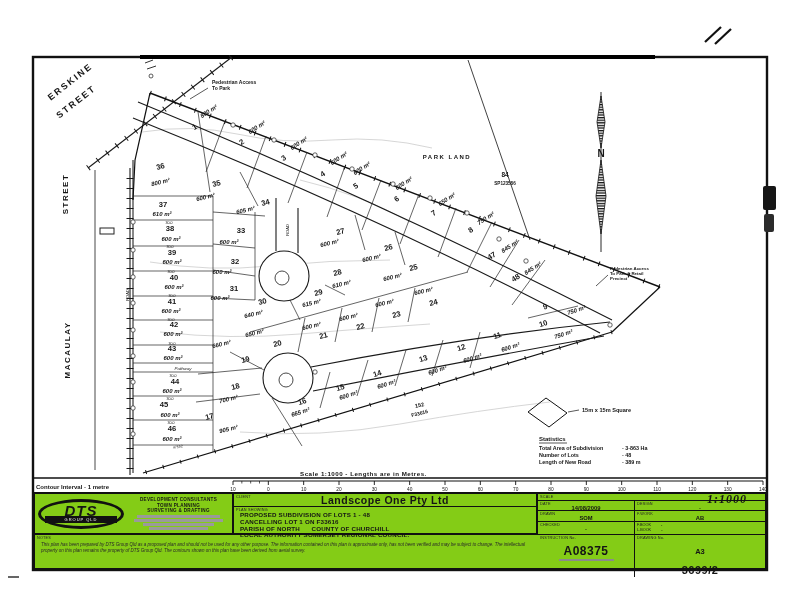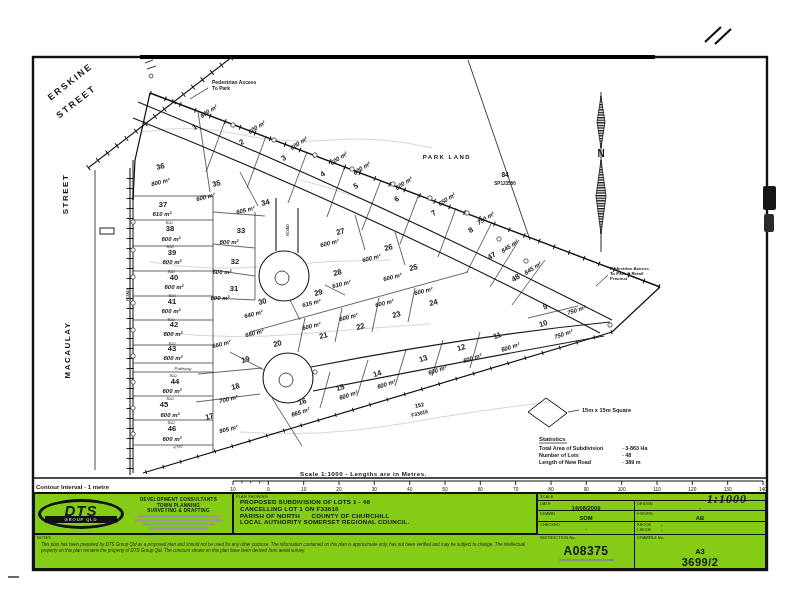--- a/index.html
+++ b/index.html
@@ -39,21 +39,21 @@
   .cell.lft{width:97px;flex:none;border-right:1.5px solid #111;}
   .clabel{font-size:3.8px;color:#222;display:block;letter-spacing:.2px;}
   .cval{display:block;text-align:center;font-size:5.8px;font-weight:bold;margin-top:-1px;}
   .scaleval{position:absolute;right:18px;top:-2px;font-size:12px;font-weight:bold;font-style:italic;
             font-family:"Liberation Serif",serif;letter-spacing:1px;}
   .bookrow{display:flex;font-size:3.8px;line-height:5.2px;}
   .bookrow b{margin-left:10px;}
   .instrval{font-size:12px;font-weight:bold;text-align:center;letter-spacing:.5px;margin-top:4px;}
   .instrsub{height:2.4px;background:#8a8a8a;width:55px;margin:1px auto 0;}
   .a3{font-size:7.5px;font-weight:bold;text-align:center;margin-top:7px;}
-  .dno{font-size:11px;font-weight:bold;text-align:center;letter-spacing:.5px;}
+  .dno{font-size:11px;font-weight:bold;text-align:center;letter-spacing:.5px;margin-top:8px;}
 </style>
 </head>
 <body>
 
 <div class="page">
 
 <svg width="800" height="600" viewBox="0 0 800 600">
   <defs>
     <pattern id="hatchH" width="4" height="2.6" patternUnits="userSpaceOnUse">
       <rect width="4" height="2.6" fill="#fff"></rect>
@@ -415,20 +415,24 @@
             <div class="fl">SURVEYING &amp; DRAFTING</div>
           </div>
       <div class="smudge" style="width:82%"></div>
       <div class="smudge" style="width:88%"></div>
       <div class="smudge" style="width:70%"></div>
       <div class="smudge" style="width:58%"></div>
     </div>
   </div>
 
   <div class="tb-mid">
+    <div class="client-row">
+      <span class="mini">CLIENT</span>
+      <div class="client-name">Landscope One Pty Ltd</div>
+    </div>
     <div class="plan-row">
       <span class="mini">PLAN SHOWING</span>
       <div class="plan-lines" id="plan-lines">
             <div>PROPOSED SUBDIVISION OF LOTS 1 - 48</div>
             <div>CANCELLING LOT 1 ON F33616</div>
             <div>PARISH OF NORTH      COUNTY OF CHURCHILL</div>
             <div>LOCAL AUTHORITY SOMERSET REGIONAL COUNCIL.</div>
           </div>
     </div>
   </div>

